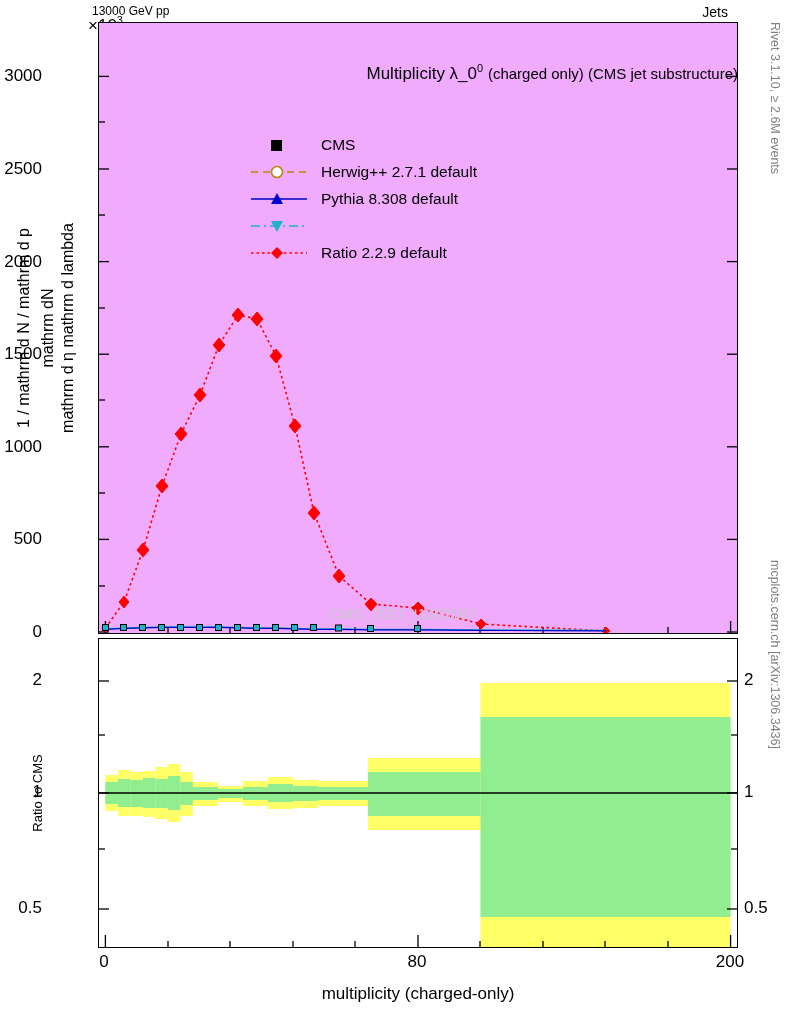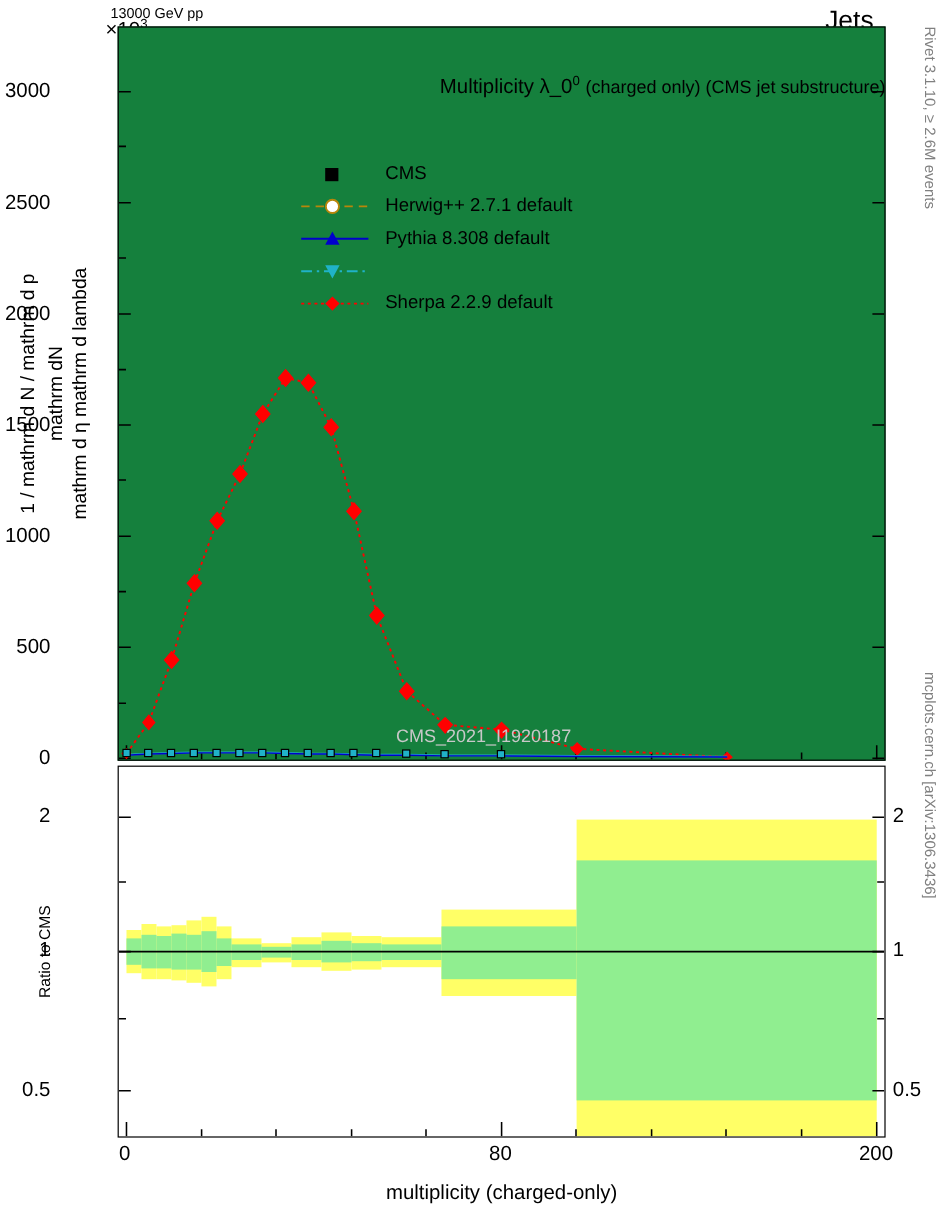--- a/index.html
+++ b/index.html
@@ -1,29 +1,29 @@
 <!DOCTYPE html>
 <html><head>
 <meta charset="utf-8">
 <style>
   html,body{margin:0;padding:0;background:#ffffff;}
   body{width:786px;height:1024px;position:relative;font-family:"Liberation Sans",sans-serif;color:#000;}
   .plot-root{position:absolute;left:0;top:0;width:786px;height:1024px;}
 
   
   .hdr-left{position:absolute;left:92px;top:4px;font-size:12px;}
-  .hdr-right{position:absolute;right:58px;top:4px;font-size:22px;}
+  .hdr-right{position:absolute;right:58px;top:4px;font-size:14px;}
 
   
   .vert{position:absolute;writing-mode:vertical-rl;text-orientation:mixed;font-size:12.5px;color:#808080;white-space:nowrap;}
   .vert.v1{right:4px;top:22px;}
   .vert.v3{right:4px;top:560px;}
 
   
-  .main-panel{position:absolute;left:98px;top:22px;width:640px;height:612px;border:1.3px solid #000;box-sizing:border-box;background:#15803d;}
+  .main-panel{position:absolute;left:98px;top:22px;width:640px;height:612px;border:1.3px solid #000;box-sizing:border-box;background:#f0abfc;}
   .exp10{position:absolute;left:88px;top:14px;font-size:17px;}
   .main-title{position:absolute;left:98px;top:62px;width:640px;text-align:right;font-size:17px;}
   .main-title .sup{font-size:11px;vertical-align:super;}
   .main-title .small{font-size:15px;}
   .ylab-wrap{position:absolute;left:14px;top:22px;width:20px;height:612px;}
   .ylab-wrap2{position:absolute;left:38px;top:22px;width:20px;height:612px;}
   .ylab-inner{position:absolute;left:0;top:0;width:612px;height:20px;transform-origin:0 0;transform:rotate(-90deg) translate(-612px,0);font-size:16px;text-align:center;line-height:20px;white-space:nowrap;}
 
   
   .ytick-lbl{position:absolute;right:744px;font-size:17px;text-align:right;width:120px;transform:translateY(-9px);}
@@ -204,21 +204,21 @@
           </svg>
         </span>
       </div>
       <div class="row">
         <span class="mk">
           <svg width="60" height="20">
             <line x1="2" y1="10" x2="58" y2="10" stroke="#ff0000" stroke-width="1.6" stroke-dasharray="2.5,3"></line>
             <polygon points="28,4 34,10 28,16 22,10" fill="#ff0000"></polygon>
           </svg>
         </span>
-        <span class="lbl">Sherpa 2.2.9 default</span>
+        <span class="lbl">Ratio 2.2.9 default</span>
       </div>
     </div>
   </div>
 
   <div class="main-title">
     <span>Multiplicity λ_0</span><span class="sup">0</span>
     <span class="small">(charged only) (CMS jet substructure)</span>
   </div>
 
   <div class="watermark">CMS_2021_I1920187</div>

